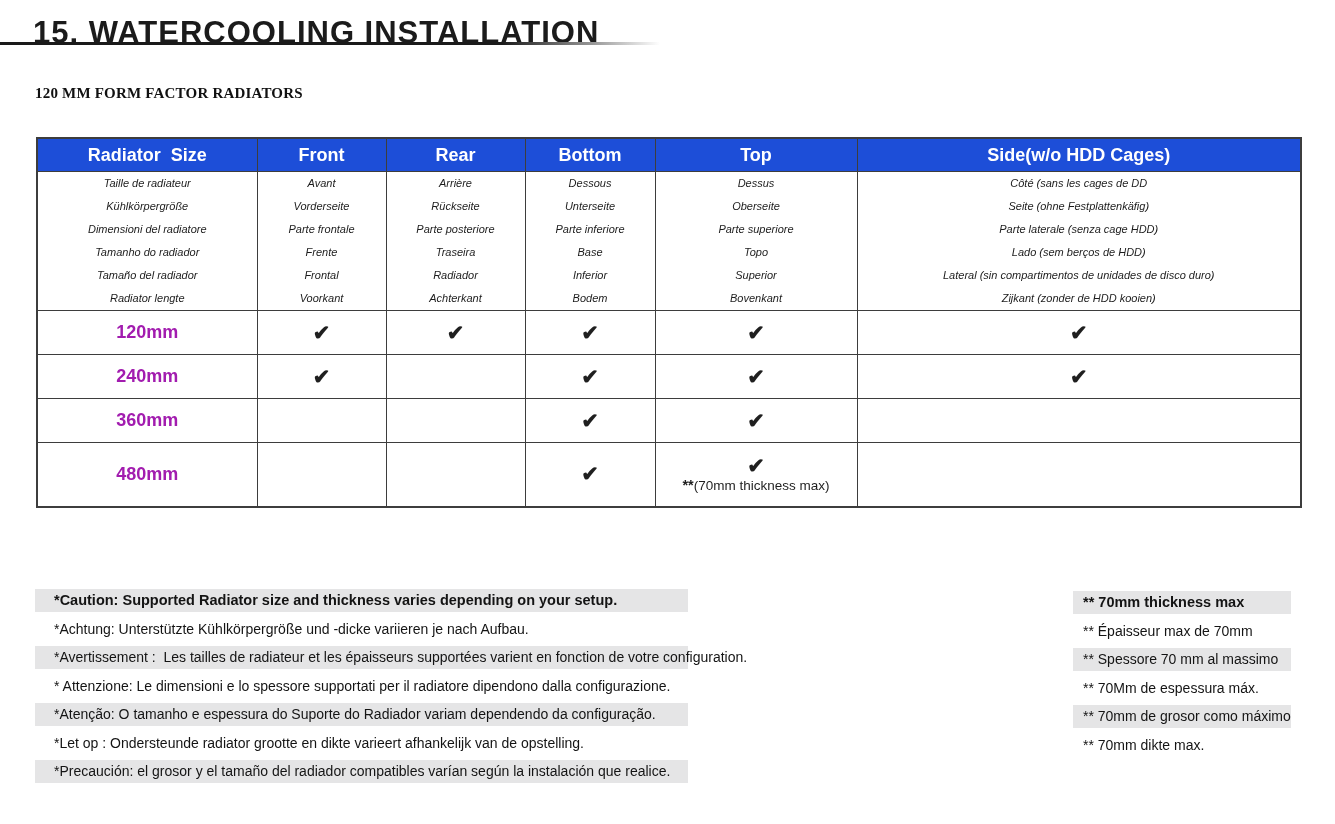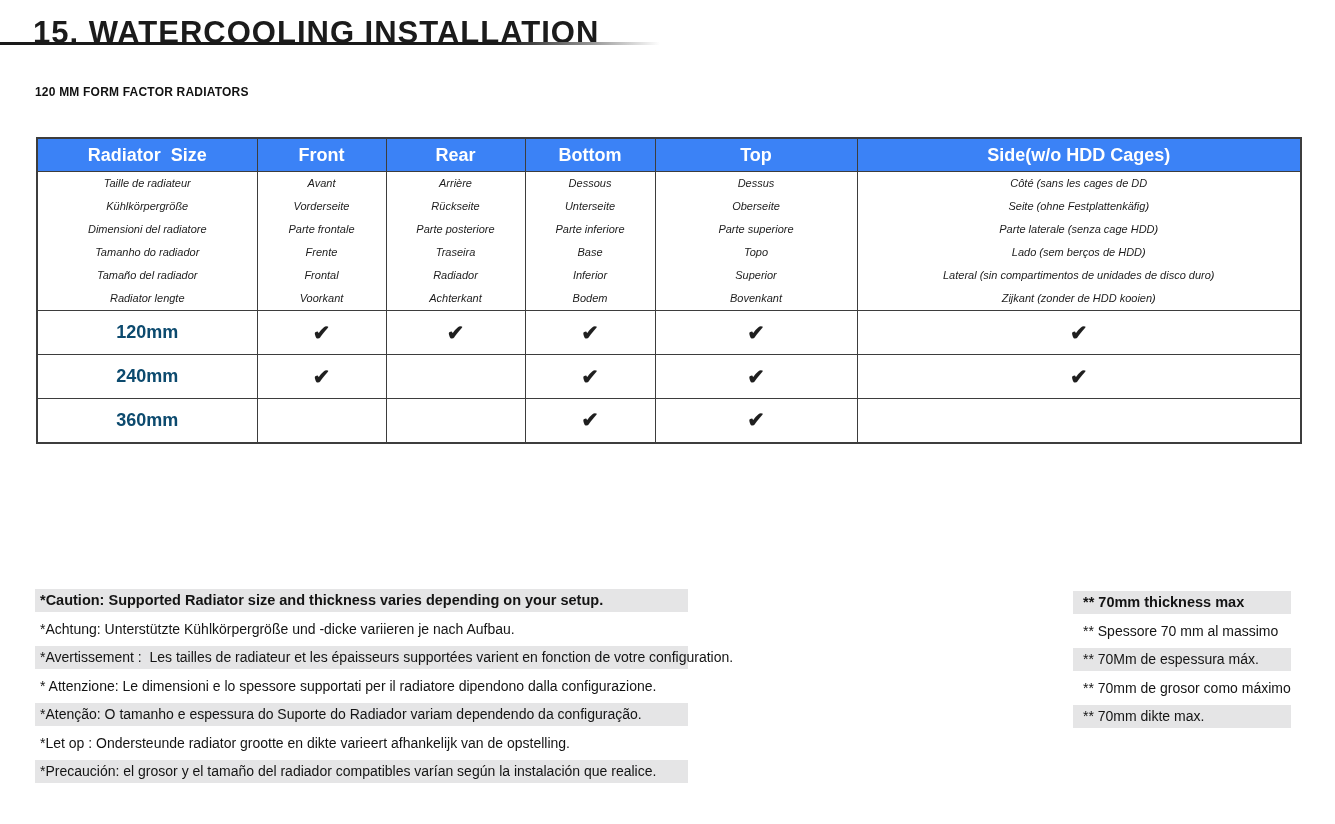--- a/index.html
+++ b/index.html
@@ -15,54 +15,54 @@
     position:absolute; left:33px; top:15px; margin:0;
     font-size:31px; font-weight:700; letter-spacing:1px;
     color:#1b1b1b; white-space:pre;
   }
   .title-rule {
     position:absolute; left:0; top:42px; width:660px; height:3px;
     background:linear-gradient(to right,#1a1a1a 0%, #1a1a1a 76%, #9a9a9a 90%, rgba(255,255,255,0) 100%);
   }
   .subtitle {
     position:absolute; left:35px; top:85px; margin:0;
-    font-size:12px; font-weight:bold; letter-spacing:0.2px; color:#111;
+    font-size:15px; font-weight:bold; letter-spacing:0.2px; color:#111;font-family:Liberation Serif, serif;
   }
 
   
   table.radiator {
     position:absolute; left:36px; top:137px; width:1264px;
     border-collapse:collapse; table-layout:fixed;
     border:2px solid #3d3d3d;
   }
   table.radiator th, table.radiator td {
     border:1px solid #3d3d3d; padding:0; text-align:center; vertical-align:middle;
   }
   tr.hdr th {
-    background:#3b82f6; color:#ffffff;
+    background:#1d4ed8; color:#ffffff;
     font-size:18px; font-weight:bold; height:32px; white-space:pre;
   }
   tr.trans td {
     height:138px; font-style:italic; font-size:11px; line-height:23px;
     white-space:pre-line; color:#1c1c1c;
   }
   tr.datarow { height:44px; }
   tr.datarow-tall { height:64px; }
-  td.size-cell { font-weight:bold; font-size:18px; color:#0c4a6e; }
+  td.size-cell { font-weight:bold; font-size:18px; color:#a21caf; }
   td.check-cell { font-size:21px; font-weight:bold; color:#1f1f1f; }
   .check-glyph { font-size:21px; font-weight:bold; line-height:1; }
   .top-note { font-size:13.5px; font-weight:normal; font-style:normal; margin-top:1px; white-space:nowrap; }
   .top-note .stars { font-weight:bold; font-size:14.5px; }
 
   
   .notes-left  { position:absolute; left:35px;  top:589px; width:653px; }
   .notes-right { position:absolute; left:1073px; top:591px; width:218px; }
   .note {
     height:22.5px; line-height:22.5px; margin-bottom:6px;
-    font-size:14px; color:#141414; padding-left:5px; white-space:pre;
+    font-size:14px; color:#141414; padding-left:19px; white-space:pre;
   }
   .notes-right .note { padding-left:10px; }
   .notes-left .note:nth-child(odd), .notes-right .note:nth-child(odd) { background:#e5e5e6; }
   .notes-left .note:first-child, .notes-right .note:first-child { font-weight:bold; font-size:14.5px; }
 </style>
 </head>
 <body>
 
 <div>
 
@@ -145,34 +145,46 @@
         <td class="check-cell">✔</td>
       </tr>
       <tr class="datarow">
         <td class="size-cell">360mm</td>
         <td class="check-cell"></td>
         <td class="check-cell"></td>
         <td class="check-cell">✔</td>
         <td class="check-cell">✔</td>
         <td class="check-cell"></td>
       </tr>
+      <tr class="datarow-tall">
+        <td class="size-cell">480mm</td>
+        <td class="check-cell"></td>
+        <td class="check-cell"></td>
+        <td class="check-cell">✔</td>
+        <td class="check-cell">
+          <div class="check-glyph">✔</div>
+          <div class="top-note"><span class="stars">**</span><span>(70mm thickness max)</span></div>
+        </td>
+        <td class="check-cell"></td>
+      </tr>
     </tbody>
   </table>
 
   <div class="notes-left">
     <div class="note">*Caution: Supported Radiator size and thickness varies depending on your setup.</div>
     <div class="note">*Achtung: Unterstützte Kühlkörpergröße und -dicke variieren je nach Aufbau.</div>
     <div class="note">*Avertissement :  Les tailles de radiateur et les épaisseurs supportées varient en fonction de votre configuration.</div>
     <div class="note">* Attenzione: Le dimensioni e lo spessore supportati per il radiatore dipendono dalla configurazione.</div>
     <div class="note">*Atenção: O tamanho e espessura do Suporte do Radiador variam dependendo da configuração.</div>
     <div class="note">*Let op : Ondersteunde radiator grootte en dikte varieert afhankelijk van de opstelling.</div>
     <div class="note">*Precaución: el grosor y el tamaño del radiador compatibles varían según la instalación que realice.</div>
   </div>
 
   <div class="notes-right">
     <div class="note">** 70mm thickness max</div>
+    <div class="note">** Épaisseur max de 70mm</div>
     <div class="note">** Spessore 70 mm al massimo</div>
     <div class="note">** 70Mm de espessura máx.</div>
     <div class="note">** 70mm de grosor como máximo</div>
     <div class="note">** 70mm dikte max.</div>
   </div>
 
 </div>
 
 </body></html>

